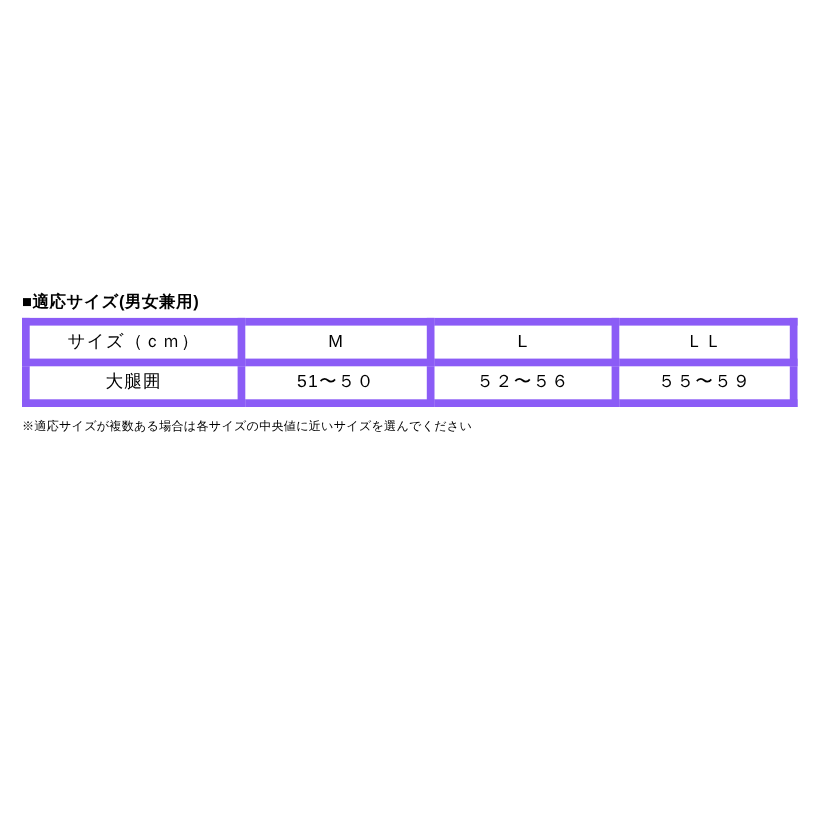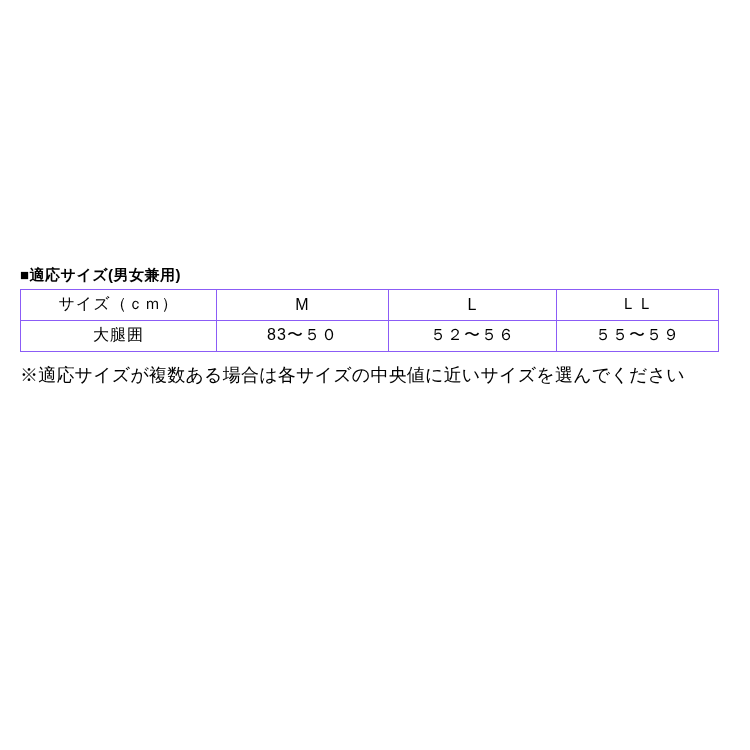--- a/index.html
+++ b/index.html
@@ -34,36 +34,36 @@
     margin: 0 0 4px 2px;
     white-space: nowrap;
   }
   table.size-table {
     border-collapse: collapse;
     table-layout: fixed;
     width: 698px;
     margin-left: 2px;
   }
   table.size-table td {
-    border: 1px solid #8b5cf6;
+    border: 7px solid #8b5cf6;
     height: 30px;
     text-align: center;
     vertical-align: middle;
     font-size: 16px;
     letter-spacing: 1px;
     padding: 0;
     white-space: nowrap;
   }
   table.size-table col.c-label { width: 196px; }
   table.size-table col.c-m { width: 172px; }
   table.size-table col.c-l { width: 168px; }
   table.size-table col.c-ll { width: 162px; }
 
   .note {
-    font-size: 18px;
+    font-size: 11px;
     letter-spacing: 0.2px;
     line-height: 1.55;
     margin-top: 8px;
     margin-left: 2px;
     white-space: nowrap;
   }
   .note.first { margin-top: 10px; }
 </style>
 </head>
 <body>
@@ -82,21 +82,21 @@
       </colgroup>
       <tbody>
         <tr>
           <td>サイズ（ｃｍ）</td>
           <td>M</td>
           <td>L</td>
           <td>ＬＬ</td>
         </tr>
         <tr>
           <td>大腿囲</td>
-          <td>83〜５０</td>
+          <td>51〜５０</td>
           <td>５２〜５６</td>
           <td>５５〜５９</td>
         </tr>
       </tbody>
     </table>
 
     <div class="note first">※適応サイズが複数ある場合は各サイズの中央値に近いサイズを選んでください</div>
 
   </div>
 </div>

